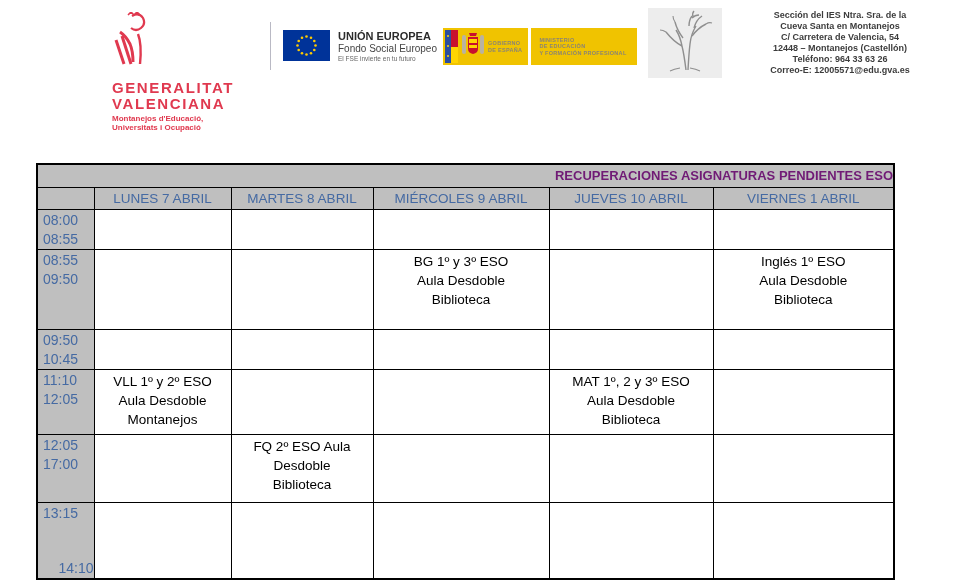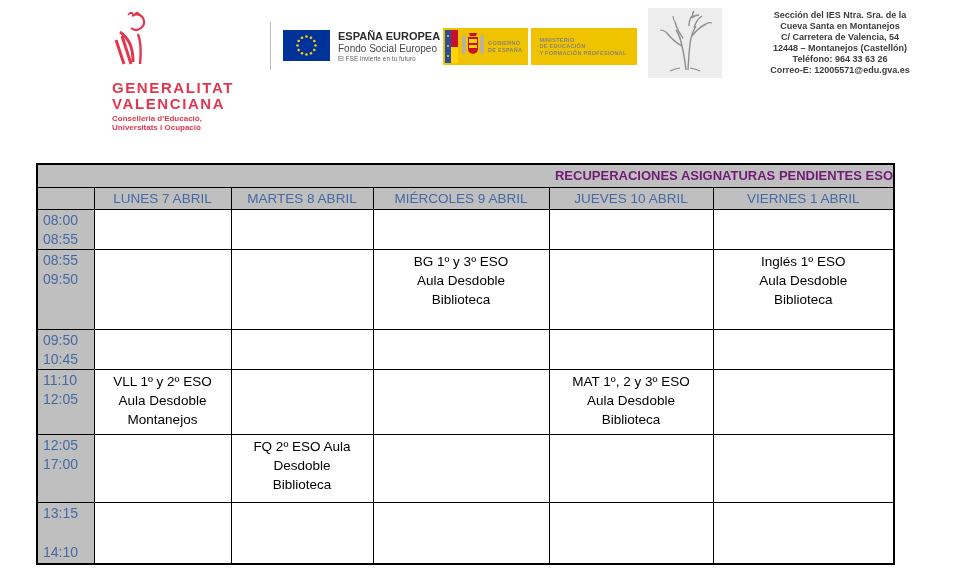--- a/index.html
+++ b/index.html
@@ -46,21 +46,21 @@
 
   td.time { background:var(--header-gray); color:var(--accent-blue); font-size:14px; vertical-align:top; padding:1px 0 0 5px; line-height:19px; }
   td.cell { background:#fff; vertical-align:top; text-align:center; color:#000; font-size:13.5px; line-height:19px; padding-top:2px; white-space:pre-line; }
 
   tr.r1 td { height:38px; }
   tr.r2 td { height:80px; }
   tr.r3 td { height:36px; }
   tr.r4 td { height:65px; }
   tr.r5 td { height:68px; }
   tr.r6 td { height:62px; }
-  tr.r6 td.time .t2 { margin-top:20px; }
+  tr.r6 td.time .t2 { margin-top:36px;text-align:right; }
 </style>
 </head>
 <body>
 
 <div class="page">
 
   <div class="top-header">
 
     <div class="gv-logo">
       <span>
@@ -69,21 +69,21 @@
           <path d="M16 3 l3 -3 l3 3 l3 -3 l3 3" stroke="#E0394F" stroke-width="1.6"></path>
           <path d="M8 20 q6 4 10 12 q3 7 3 18" stroke="#E0394F" stroke-width="3"></path>
           <path d="M4 28 l8 24" stroke="#E0394F" stroke-width="3"></path>
           <path d="M10 24 l9 28" stroke="#E0394F" stroke-width="3"></path>
           <path d="M26 22 q4 10 2 30" stroke="#E0394F" stroke-width="2.4"></path>
         </svg>
       </span>
       <div class="gv-text">
         <div class="big">GENERALITAT</div>
         <div class="big">VALENCIANA</div>
-        <div class="small">Conselleria d'Educació,
+        <div class="small">Montanejos d'Educació,
 Universitats i Ocupació</div>
       </div>
     </div>
 
     <div class="v-divider"></div>
 
     <div class="eu-logo">
       <span>
         <svg width="47" height="31" viewBox="0 0 47 31">
           <rect width="47" height="31" fill="#003399"></rect>
@@ -97,21 +97,21 @@
             <circle cx="23.5" cy="24.5" r="1.3"></circle>
               <circle cx="19" cy="23.3" r="1.3"></circle>
             <circle cx="15.7" cy="20" r="1.3"></circle>
               <circle cx="14.5" cy="15.5" r="1.3"></circle>
             <circle cx="15.7" cy="11" r="1.3"></circle>
               <circle cx="19" cy="7.7" r="1.3"></circle>
           </g>
         </svg>
       </span>
       <div class="eu-text">
-        <div class="t1">ESPAÑA EUROPEA</div>
+        <div class="t1">UNIÓN EUROPEA</div>
         <div class="t2">Fondo Social Europeo</div>
         <div class="t3">El FSE invierte en tu futuro</div>
       </div>
     </div>
 
     <div class="gob-logo">
       <div class="gob-main">
         <span class="gob-flagbar">
           <span class="bluecol">
               <i style="top:5px"></i>

